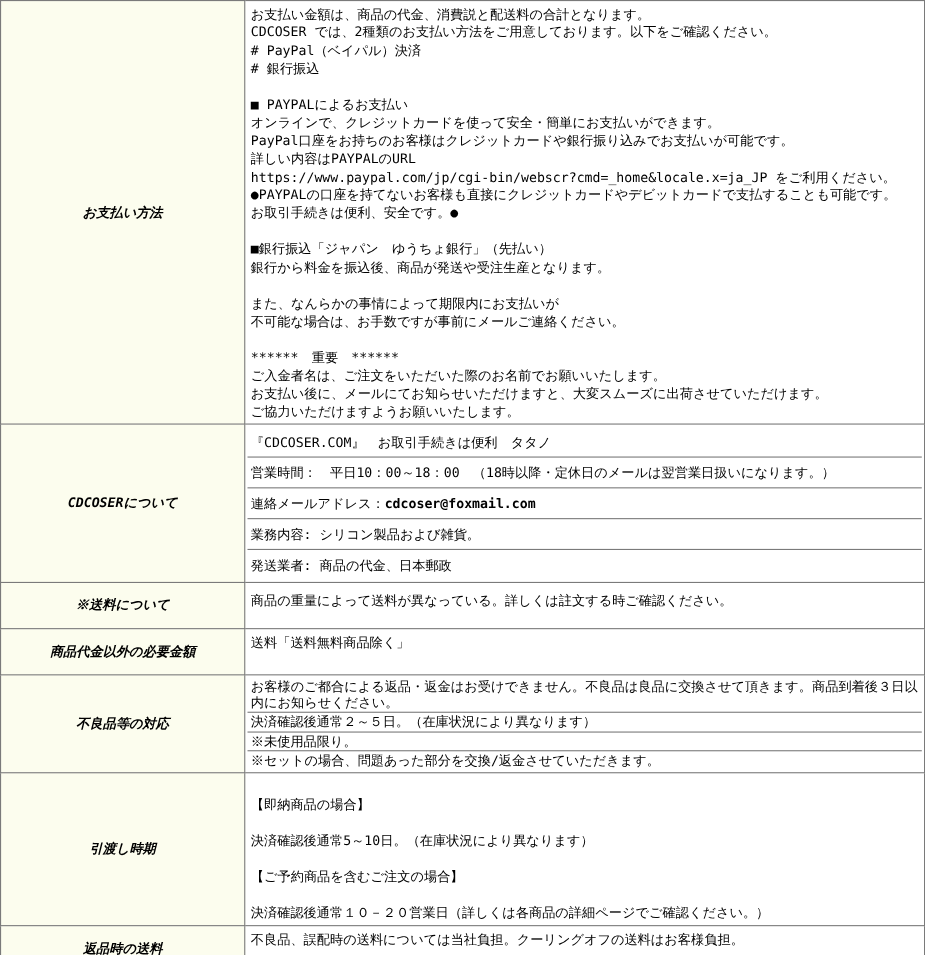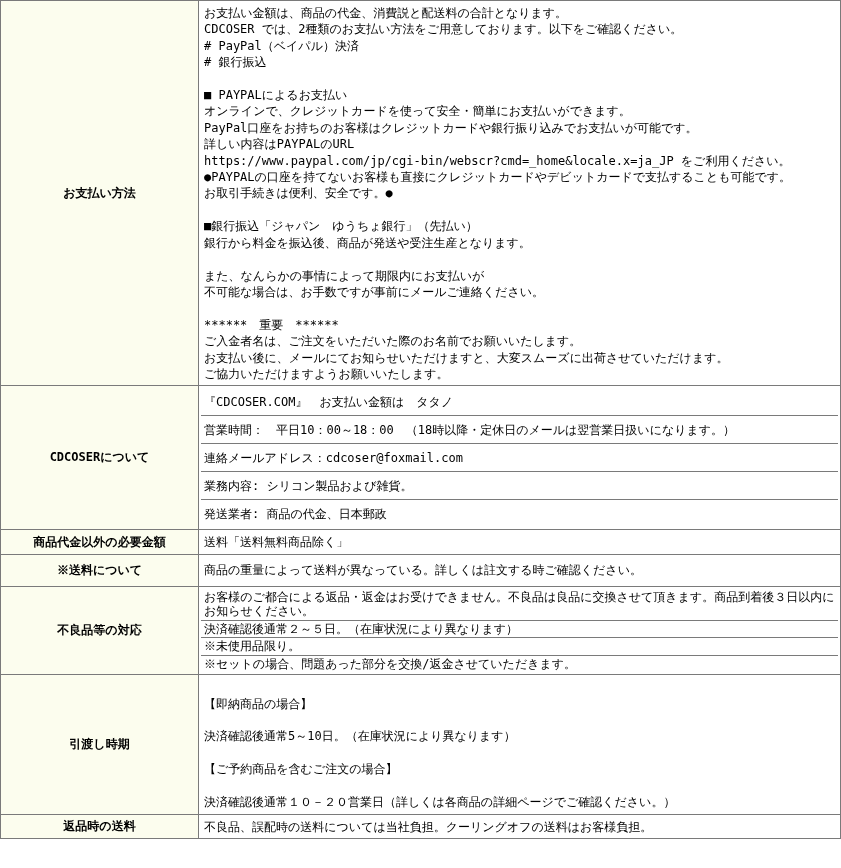--- a/index.html
+++ b/index.html
@@ -18,33 +18,34 @@
   }
   table.info{width:841px;border-collapse:collapse;table-layout:fixed}
   .lbl{
     width:197px;
     background:var(--label-bg);
     border:1px solid var(--border);
     font-weight:bold;
     font-size:12px;
     text-align:center;
     vertical-align:middle;
-    padding:0;
+    padding:12px;
+    font-style:italic;
   }
   .content{border:1px solid var(--border);padding:2px;vertical-align:top}
   .cell{
     padding:2px 3px 1px 3px;
     line-height:16.4px;
     white-space:pre-wrap;
     word-break:break-all;
   }
   .cell + .cell{border-top:1px solid var(--border)}
   .vmid{display:flex;align-items:center;min-height:25px;padding-top:1px;padding-bottom:1px}
   .tight{line-height:14.5px;padding:1px 3px}
-  .bold{font-weight:normal}
+  .bold{font-weight:bold}
 </style>
 </head>
 <body>
 
 <table class="info">
   <tbody>
 
     <tr>
       <th class="lbl">お支払い方法</th>
       <td class="content">
@@ -70,39 +71,39 @@
 ******　重要　******
 ご入金者名は、ご注文をいただいた際のお名前でお願いいたします。
 お支払い後に、メールにてお知らせいただけますと、大変スムーズに出荷させていただけます。
 ご協力いただけますようお願いいたします。</div>
       </td>
     </tr>
 
     <tr>
       <th class="lbl">CDCOSERについて</th>
       <td class="content">
-        <div class="cell vmid">『CDCOSER.COM』　お支払い金額は　タタノ</div>
+        <div class="cell vmid">『CDCOSER.COM』　お取引手続きは便利　タタノ</div>
         <div class="cell vmid">営業時間：　平日10：00～18：00　（18時以降・定休日のメールは翌営業日扱いになります。）</div>
         <div class="cell vmid"><span>連絡メールアドレス：</span><span class="bold">cdcoser@foxmail.com</span></div>
         <div class="cell vmid">業務内容: シリコン製品および雑貨。</div>
         <div class="cell vmid">発送業者: 商品の代金、日本郵政</div>
       </td>
     </tr>
 
     <tr>
-      <th class="lbl">商品代金以外の必要金額</th>
+      <th class="lbl">※送料について</th>
       <td class="content">
-        <div class="cell">送料「送料無料商品除く」</div>
+        <div class="cell vmid">商品の重量によって送料が異なっている。詳しくは註文する時ご確認ください。</div>
       </td>
     </tr>
 
     <tr>
-      <th class="lbl">※送料について</th>
+      <th class="lbl">商品代金以外の必要金額</th>
       <td class="content">
-        <div class="cell vmid">商品の重量によって送料が異なっている。詳しくは註文する時ご確認ください。</div>
+        <div class="cell">送料「送料無料商品除く」</div>
       </td>
     </tr>
 
     <tr>
       <th class="lbl">不良品等の対応</th>
       <td class="content">
         <div class="cell tight">お客様のご都合による返品・返金はお受けできません。不良品は良品に交換させて頂きます。商品到着後３日以内にお知らせください。</div>
         <div class="cell tight">決済確認後通常２～５日。（在庫状況により異なります）</div>
         <div class="cell tight">※未使用品限り。</div>
         <div class="cell tight">※セットの場合、問題あった部分を交換/返金させていただきます。</div>

